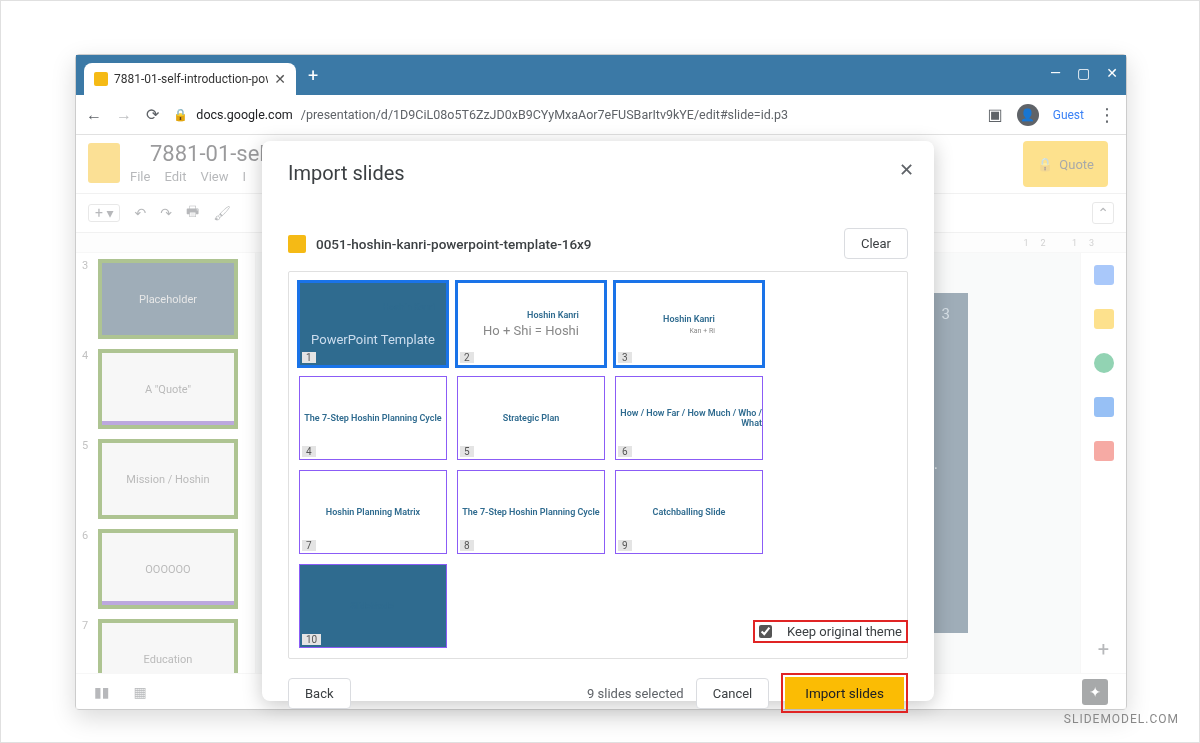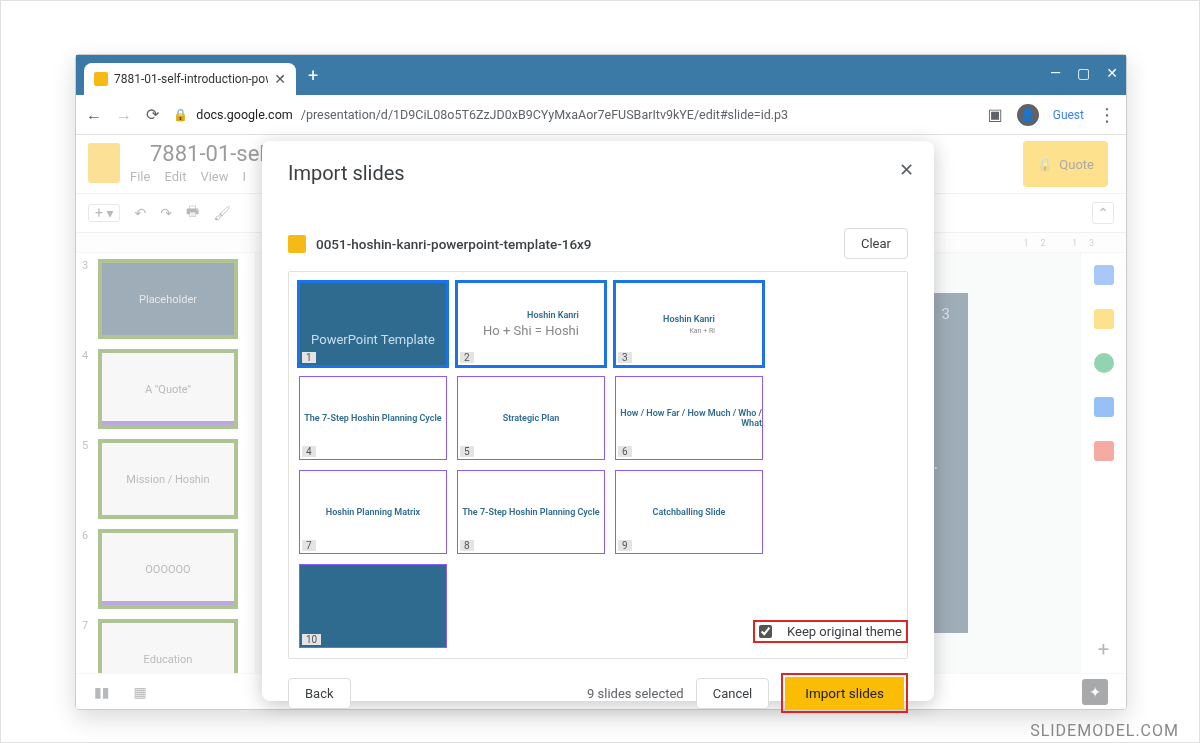--- a/index.html
+++ b/index.html
@@ -61,21 +61,21 @@
 .sl-num { position:absolute; left:2px; bottom:2px; background:#e4e4e4; color:#555; font-size:10px; padding:0 4px; }
 .sl.cover { background:#2f6b8f; color:#fff; font-size:10px; }
 .sl .hdr { color:#2f6b8f; font-weight:600; font-size:9px; }
 .modal-foot { display:flex; align-items:center; gap:12px; margin-top:14px; }
 .status-txt { font-size:13px; color:#5f6368; margin-left:auto; }
 .btn-import-wrap { border:2.5px solid #e02424; padding:2px; }
 .btn-import { background:#fbbc04; color:#202124; font-size:13.5px; padding:8px 20px; cursor:pointer; border:none; }
 .keep-wrap { position:absolute; right:26px; bottom:58px; border:2.5px solid #e02424; padding:2px 4px; display:flex; align-items:center; gap:15px; font-size:13px; color:#3c4043; }
 .keep-wrap input { accent-color:#555; }
 
-.watermark { position:absolute; right:20px; bottom:2px; font-size:16px; letter-spacing:1px; color:#888; }
+.watermark { position:absolute; right:20px; bottom:16px; font-size:12px; letter-spacing:1px; color:#888; }
 .chev-box { width:22px; height:22px; border:1px solid #ccc; border-radius:3px; display:flex; align-items:center; justify-content:center; }
 </style>
 </head>
 <body>
 
 <div class="outer-frame">
 <div class="chrome-window">
 
   <div class="titlebar">
     <div class="tab">

